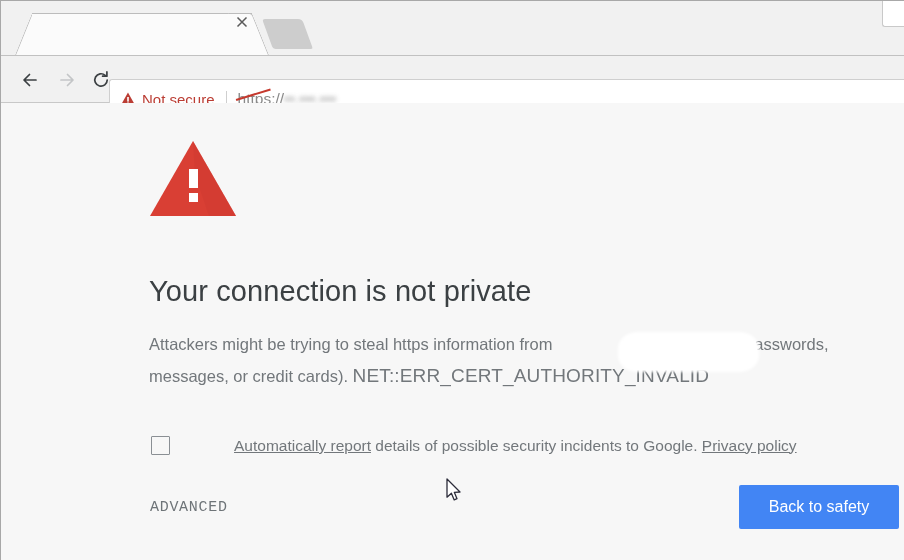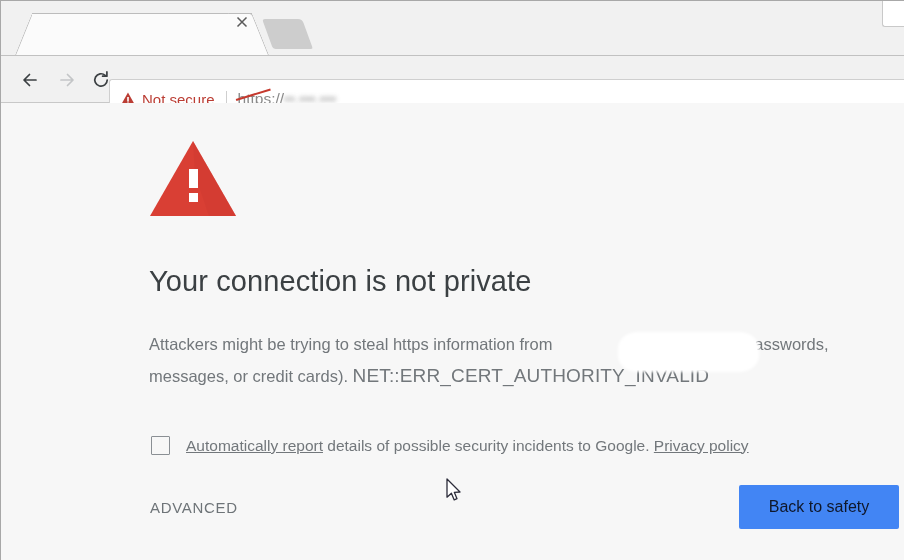--- a/index.html
+++ b/index.html
@@ -260,21 +260,21 @@
     left: 0;
     top: 36px;
     width: 88px;
     height: 78px;
   }
   #warning-icon svg { display: block; }
 
   #page-heading {
     position: absolute;
     left: 0;
-    top: 162px;
+    top: 172px;
     font-size: 29px;
     font-weight: normal;
     color: #3b4043;
     margin: 0;
     letter-spacing: 0.1px;
   }
 
   #page-body {
     position: absolute;
     left: 0;
@@ -301,20 +301,21 @@
     box-shadow: 0 0 3px 2px #ffffff;
   }
 
   
   #report-row {
     position: absolute;
     left: 2px;
     top: 333px;
     display: flex;
     align-items: center;
+    gap: 48px;
   }
   #report-checkbox {
     width: 19px;
     height: 19px;
     border: 1.5px solid #8a8f94;
     border-radius: 1px;
     background: transparent;
     box-sizing: border-box;
     flex: none;
   }
@@ -332,32 +333,32 @@
   #advanced-button {
     position: absolute;
     left: 1px;
     top: 396px;
     font-size: 15px;
     color: #6e7478;
     letter-spacing: 0.7px;
     background: none;
     border: none;
     padding: 0;
-    font-family: Liberation Sans, sans-serif;
+    font-family: Liberation Mono, monospace;
     text-align: center;
   }
 
   #back-to-safety-button {
     position: absolute;
     left: 590px;
     top: 382px;
     width: 160px;
     height: 44px;
     background: #4285f4;
-    color: #0f172a;
+    color: #ffffff;
     font-size: 16px;
     border: none;
     border-radius: 2px;
     font-family: inherit;
     cursor: pointer;
   }
 
   
   #mouse-cursor {
     position: absolute;

